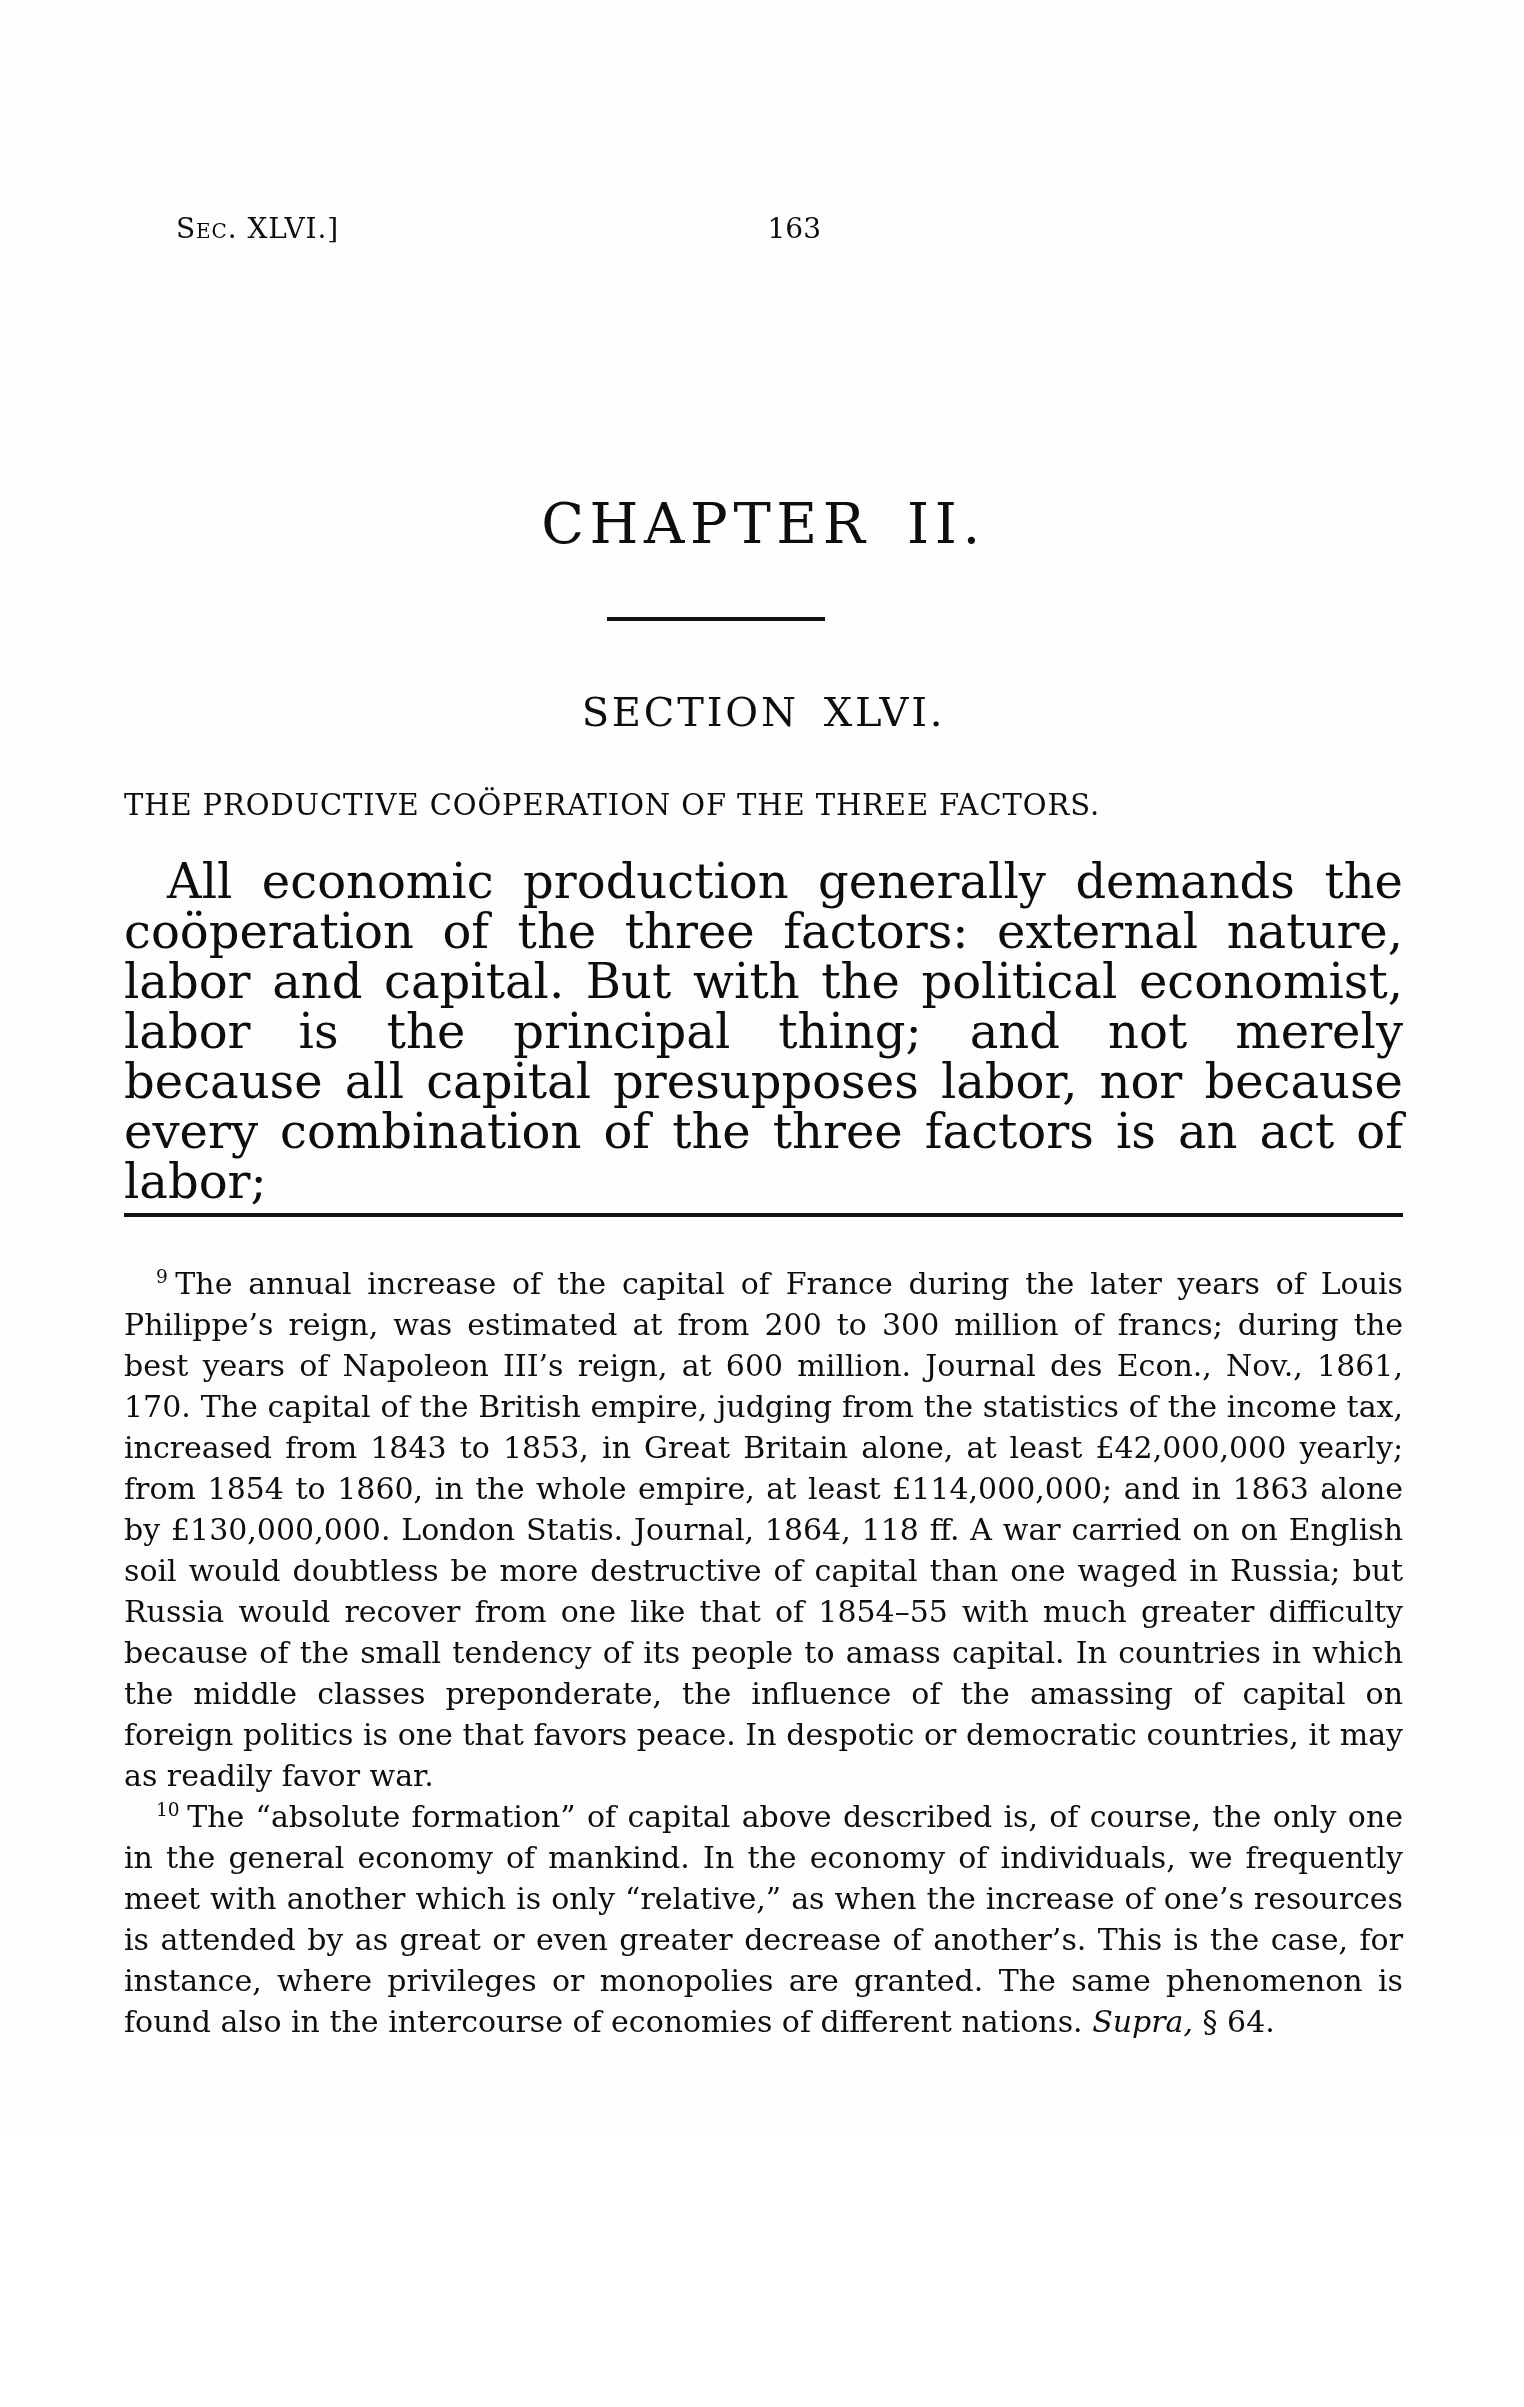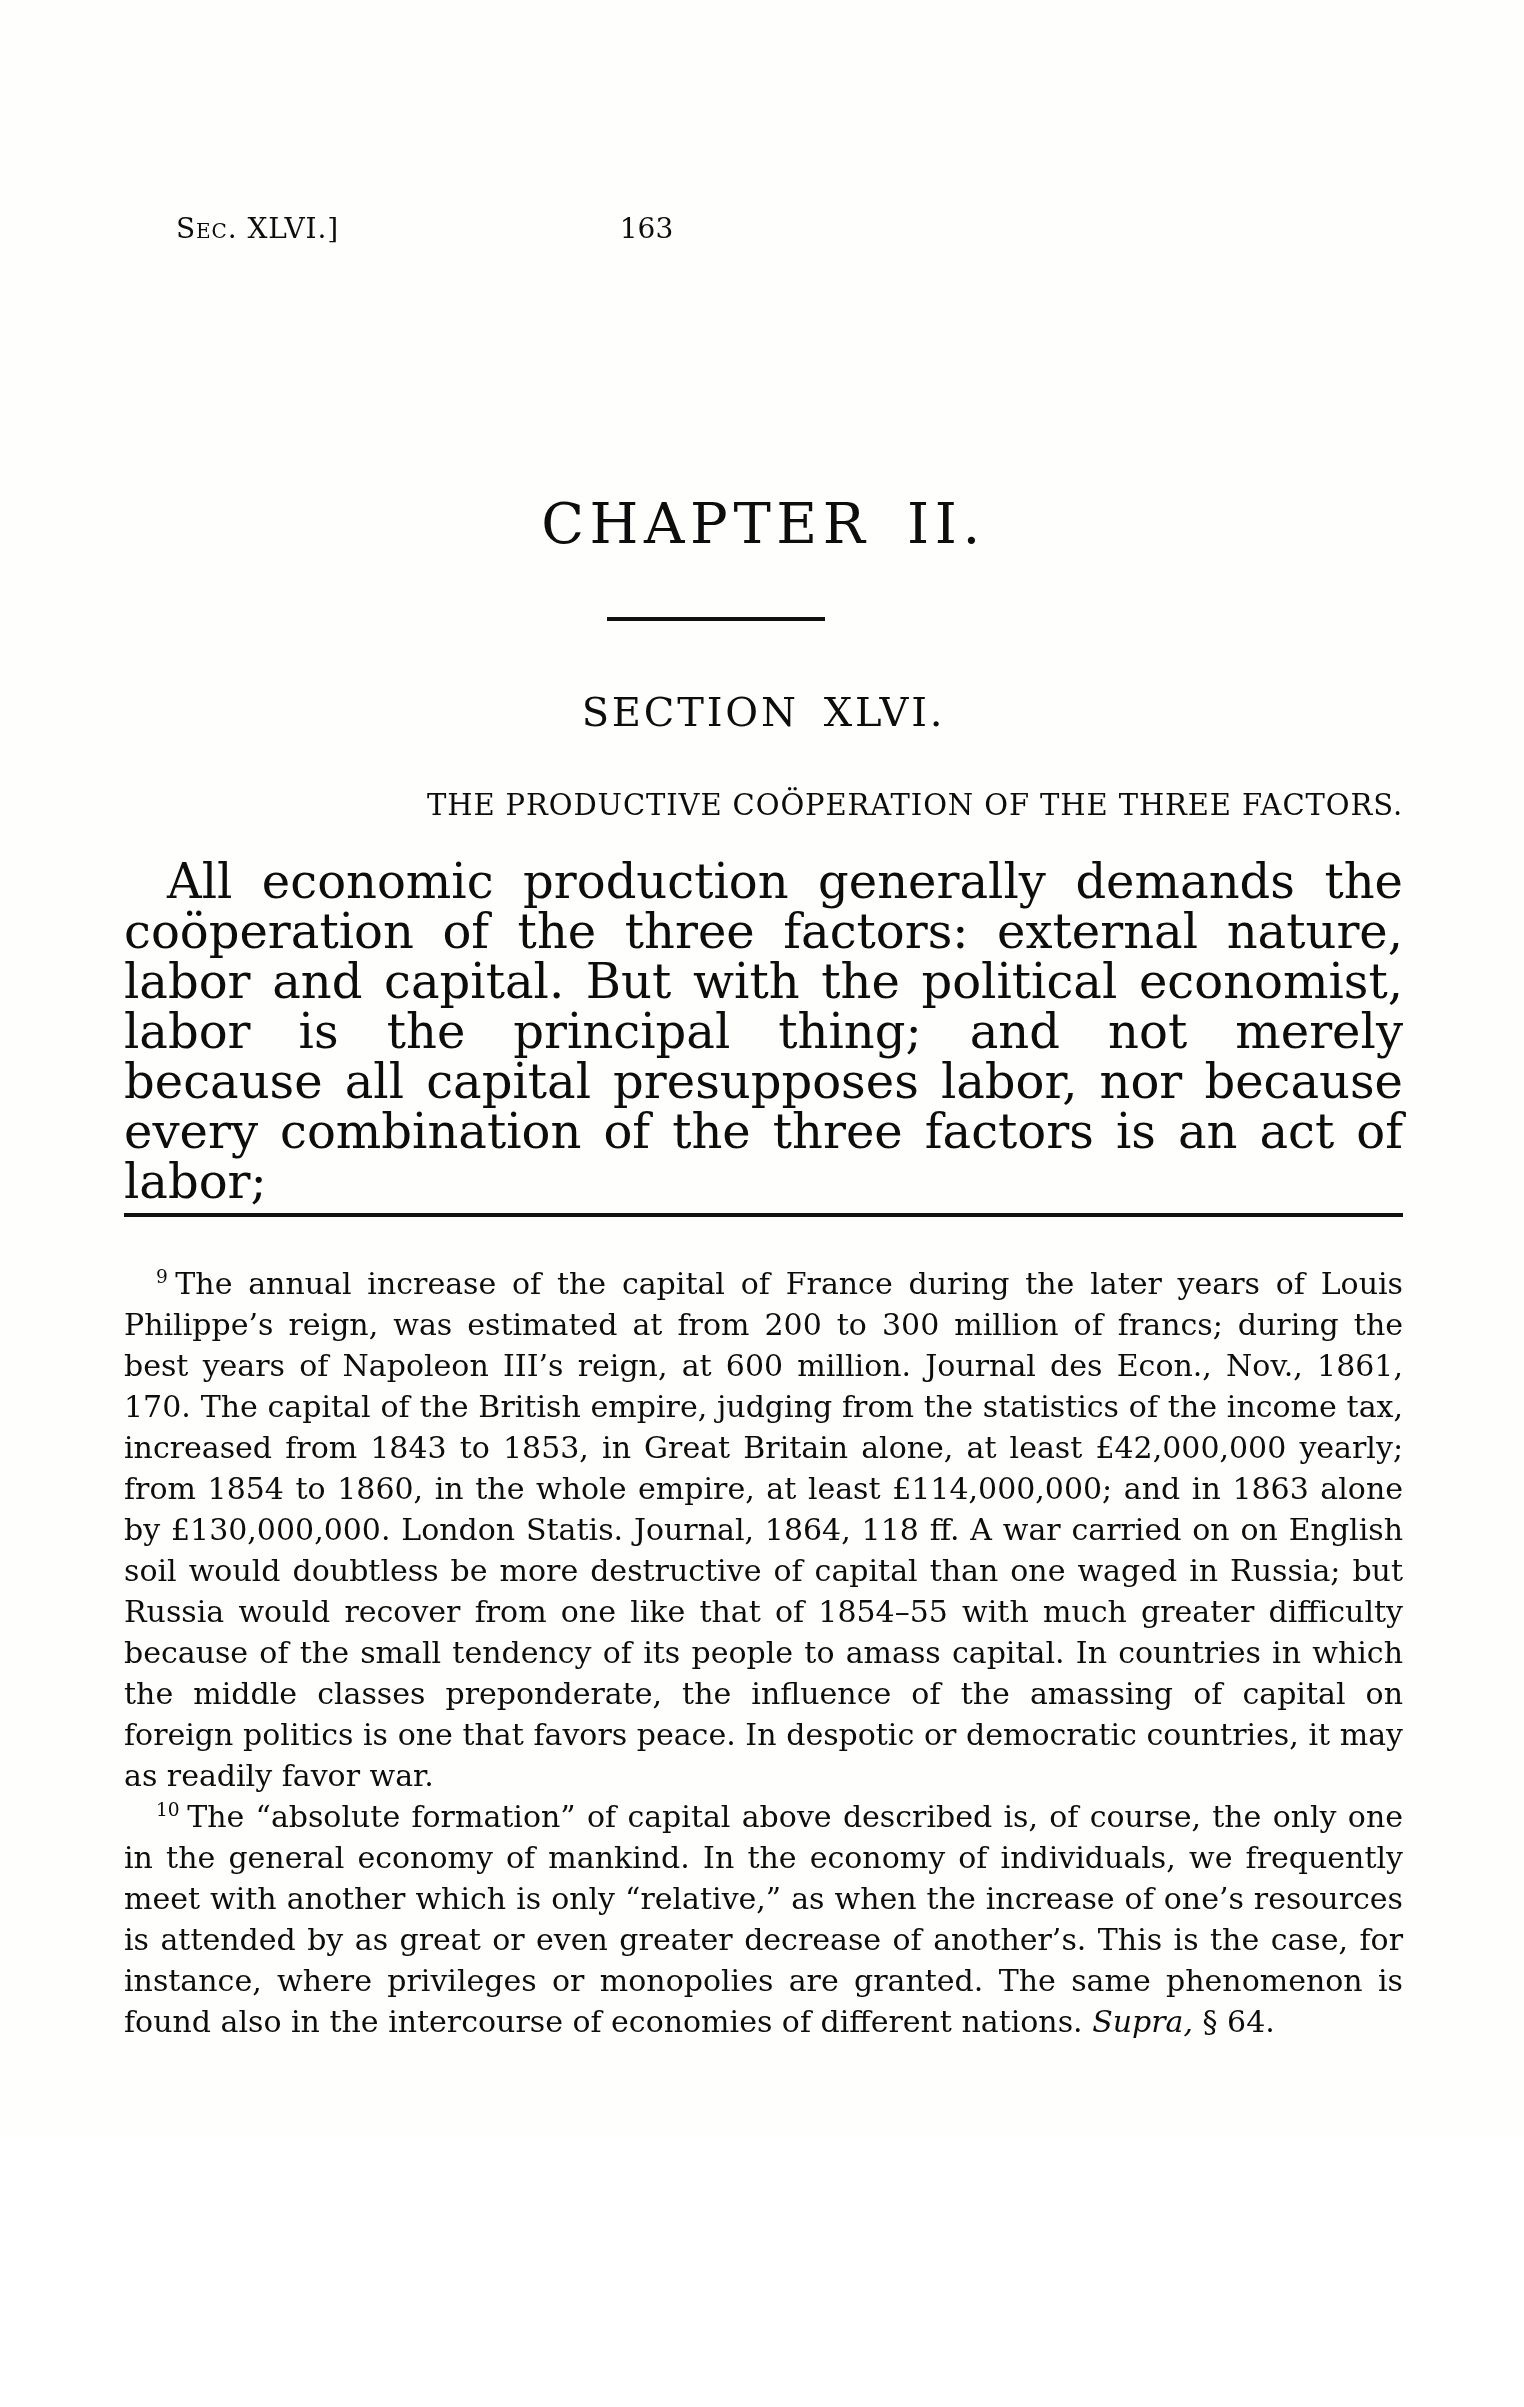--- a/index.html
+++ b/index.html
@@ -35,21 +35,21 @@
   }
   .rh-center {
     flex: 1;
     text-align: center;
     letter-spacing: 2.4px;
   }
   .rh-right {
     width: 405px;
     box-sizing: border-box;
     padding-left: 56px;
-    text-align: center;
+    text-align: right;
   }
   
   .chapter-title {
     margin: 247px 0 0 0;
     font-size: 56px;
     line-height: 62px;
     font-weight: 400;
     text-align: center;
     letter-spacing: 5.6px;
     word-spacing: 13px;
@@ -77,21 +77,21 @@
     font-weight: 400;
     text-align: center;
     letter-spacing: 2.8px;
     word-spacing: 9.4px;
   }
   .section-subtitle {
     margin: 52px 0 0 0;
     font-size: 29px;
     line-height: 34px;
     font-weight: 400;
-    text-align: right;
+    text-align: left;
     letter-spacing: 0.9px;
   }
   
   .body-text {
     margin: 34px 0 0 0;
     font-size: 48px;
     line-height: 50px;
     text-align: justify;
     text-indent: 43px;
     word-spacing: 2.8px;

